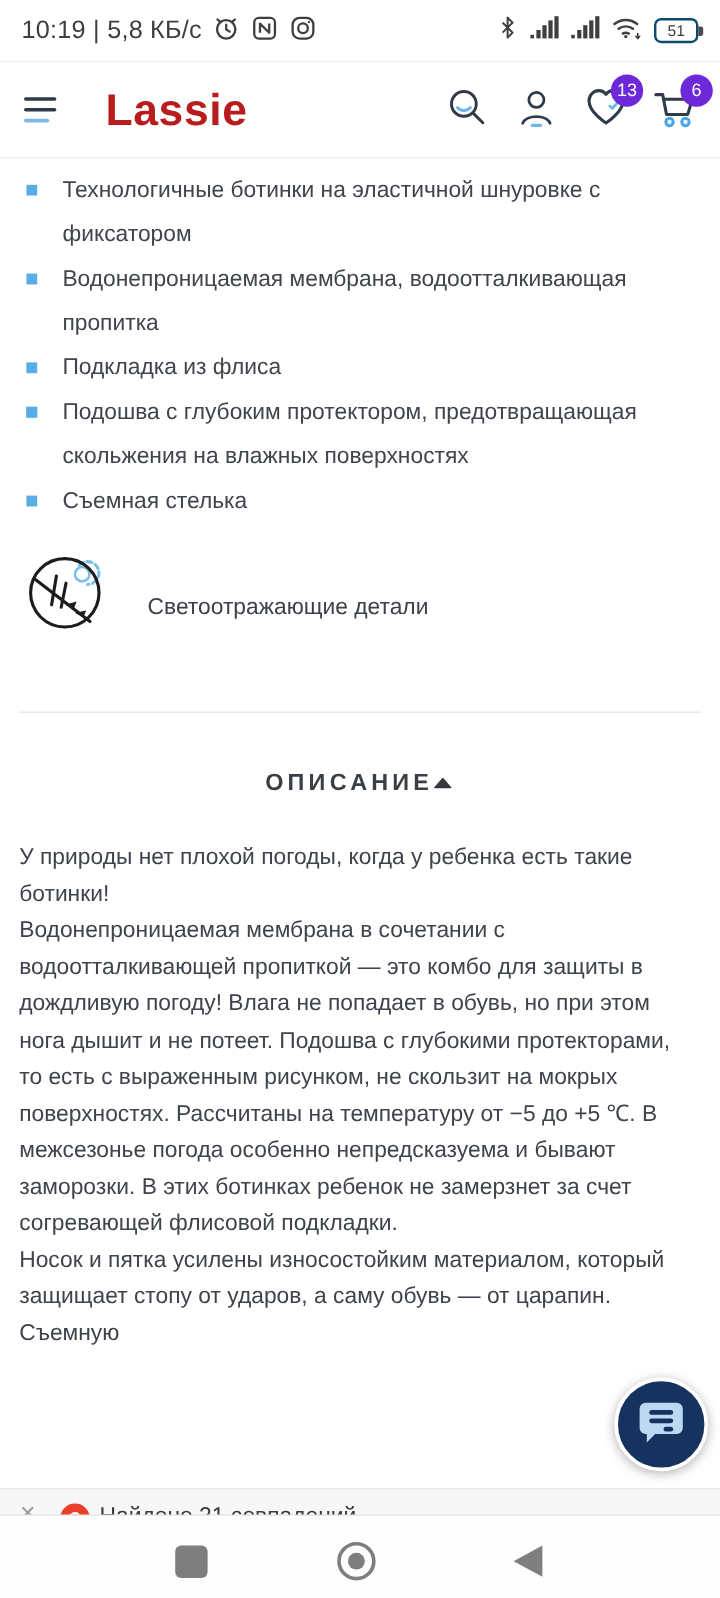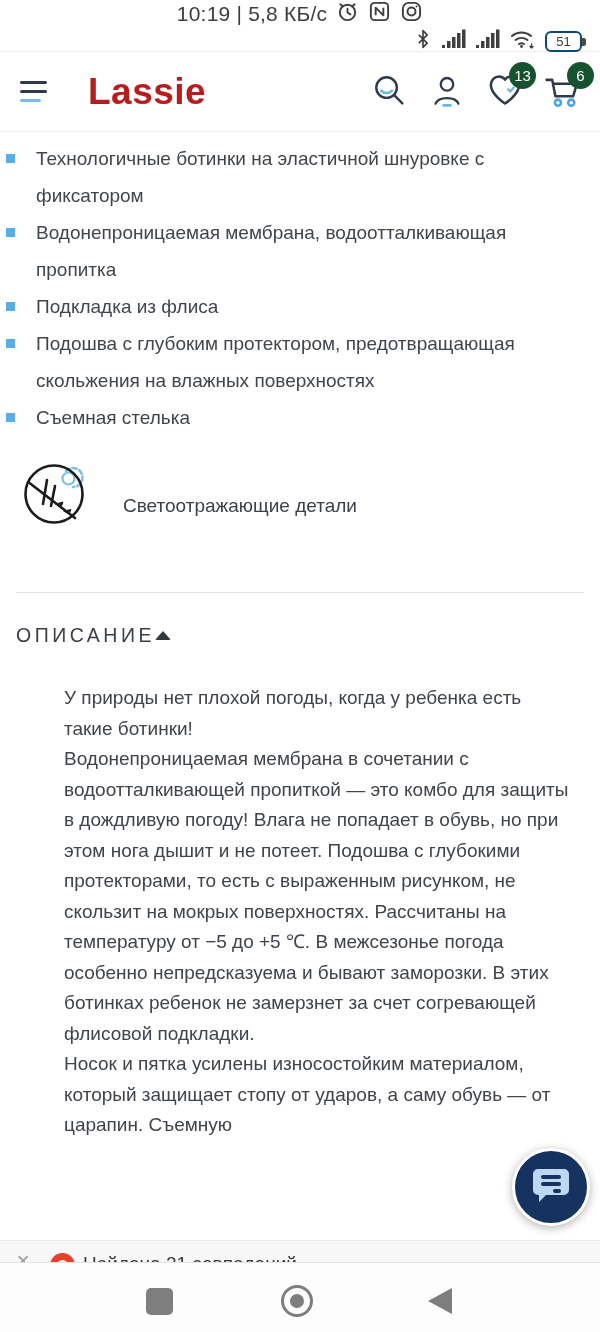--- a/index.html
+++ b/index.html
@@ -5,21 +5,21 @@
   * { margin:0; padding:0; box-sizing:border-box; }
   html,body { width:600px; height:1332px; }
   body {
     position:relative; overflow:hidden; background:#fff;
     font-family:"Liberation Sans", sans-serif; color:#40454d;
   }
   
   .status-bar {
     position:absolute; top:0; left:0; right:0; height:52px;
     display:flex; align-items:center; padding:0 18px; background:#fff;
-    color:#3e3e3e; border-bottom:1px solid #ececec;flex-direction:column;
+    color:#3e3e3e; border-bottom:1px solid #ececec;
   }
   .sb-left { display:flex; align-items:center; gap:9px; }
   .sb-time { font-size:21px; letter-spacing:0.2px; }
   .sb-right { margin-left:auto; display:flex; align-items:center; gap:8px; }
   .battery {
     position:relative; width:37px; height:21px; border:2px solid #0c4a6e;
     border-radius:6px; display:flex; align-items:center; justify-content:center;
     font-size:13px; color:#3e3e3e;
   }
   .battery::after {
@@ -35,41 +35,41 @@
   .hamburger span { height:3px; border-radius:2px; background:#2e3a49; width:27px; }
   .hamburger span:last-child { background:#7db9e8; width:21px; }
   .logo {
     font-size:37px; font-weight:700; color:#b91c1c; letter-spacing:0.5px;
     margin-left:38px; cursor:pointer;
   }
   .header-icons { margin-left:auto; display:flex; align-items:center; gap:24px; }
   .hicon { position:relative; width:34px; height:38px; display:flex; align-items:center; justify-content:center; cursor:pointer; }
   .badge {
     position:absolute; top:-11px; right:-14px; min-width:27px; height:27px;
-    background:#14532d; color:#fff; border-radius:50%; font-size:15px;
+    background:#6d28d9; color:#fff; border-radius:50%; font-size:15px;
     display:flex; align-items:center; justify-content:center; padding:0 3px;
   }
   
   .content { position:absolute; top:132px; left:0; right:0; }
-  ul.features { list-style:none; padding:8px 26px 0 4px; }
+  ul.features { list-style:none; padding:8px 26px 0 20px; }
   ul.features li { position:relative; padding-left:32px; font-size:19px; line-height:37px; color:#40454d; }
   ul.features .bullet { position:absolute; left:2px; top:14px; width:9px; height:9px; background:#58ade5; }
   .reflective-row { display:flex; align-items:center; margin:26px 0 0 22px; }
   .reflective-label { font-size:19px; color:#3c4149; margin-left:37px;margin-top:20px; }
   .divider { height:1px; background:#e3e3e3; margin:62px 16px 0 16px; }
   .accordion-head {
-    margin-top:31px; padding:0 18px 0 16px; display:flex; align-items:center;
-    justify-content:flex-start; cursor:pointer;
+    margin-top:47px; padding:0 18px 0 16px; display:flex; align-items:center;
+    justify-content:center; cursor:pointer;font-weight:bold;
   }
   .accordion-title { font-size:19.5px; letter-spacing:3.5px; color:#3a3f46; }
   .tri-up {
     width:0; height:0; border-left:8px solid transparent; border-right:8px solid transparent;
     border-bottom:9px solid #33383f; border-radius:2px;
   }
-  .desc { padding:0 28px 0 16px; margin-top:36px; font-size:19px; line-height:30.5px; color:#3f444c;margin-left:48px; }
+  .desc { padding:0 28px 0 16px; margin-top:36px; font-size:19px; line-height:30.5px; color:#3f444c; }
   
   .chat-fab {
     position:absolute; left:512px; top:1148px; width:78px; height:78px; border-radius:50%;
     background:#16325f; border:3px solid #fff; box-shadow:0 2px 10px rgba(0,0,0,.3);
     display:flex; align-items:center; justify-content:center; cursor:pointer;
   }
   
   .bottom-banner {
     position:absolute; top:1240px; left:0; right:0; height:23px; background:#f7f7f7;
     border-top:1px solid #ebebeb; border-bottom:1px solid #e2e2e2; overflow:hidden;

